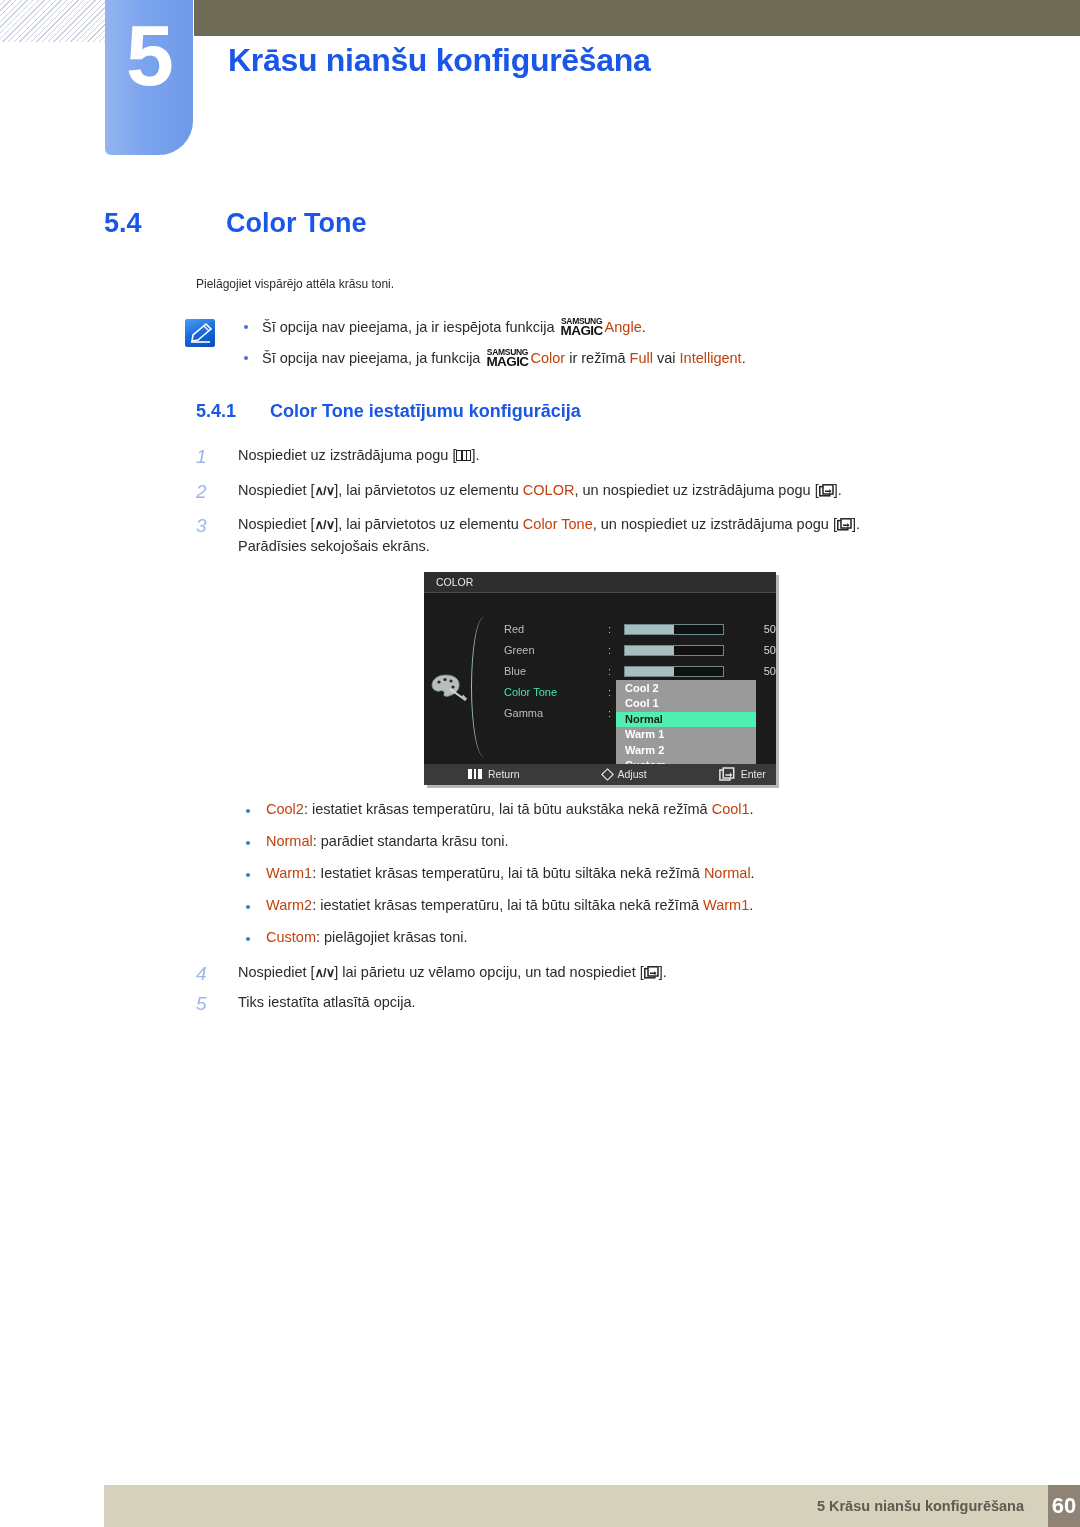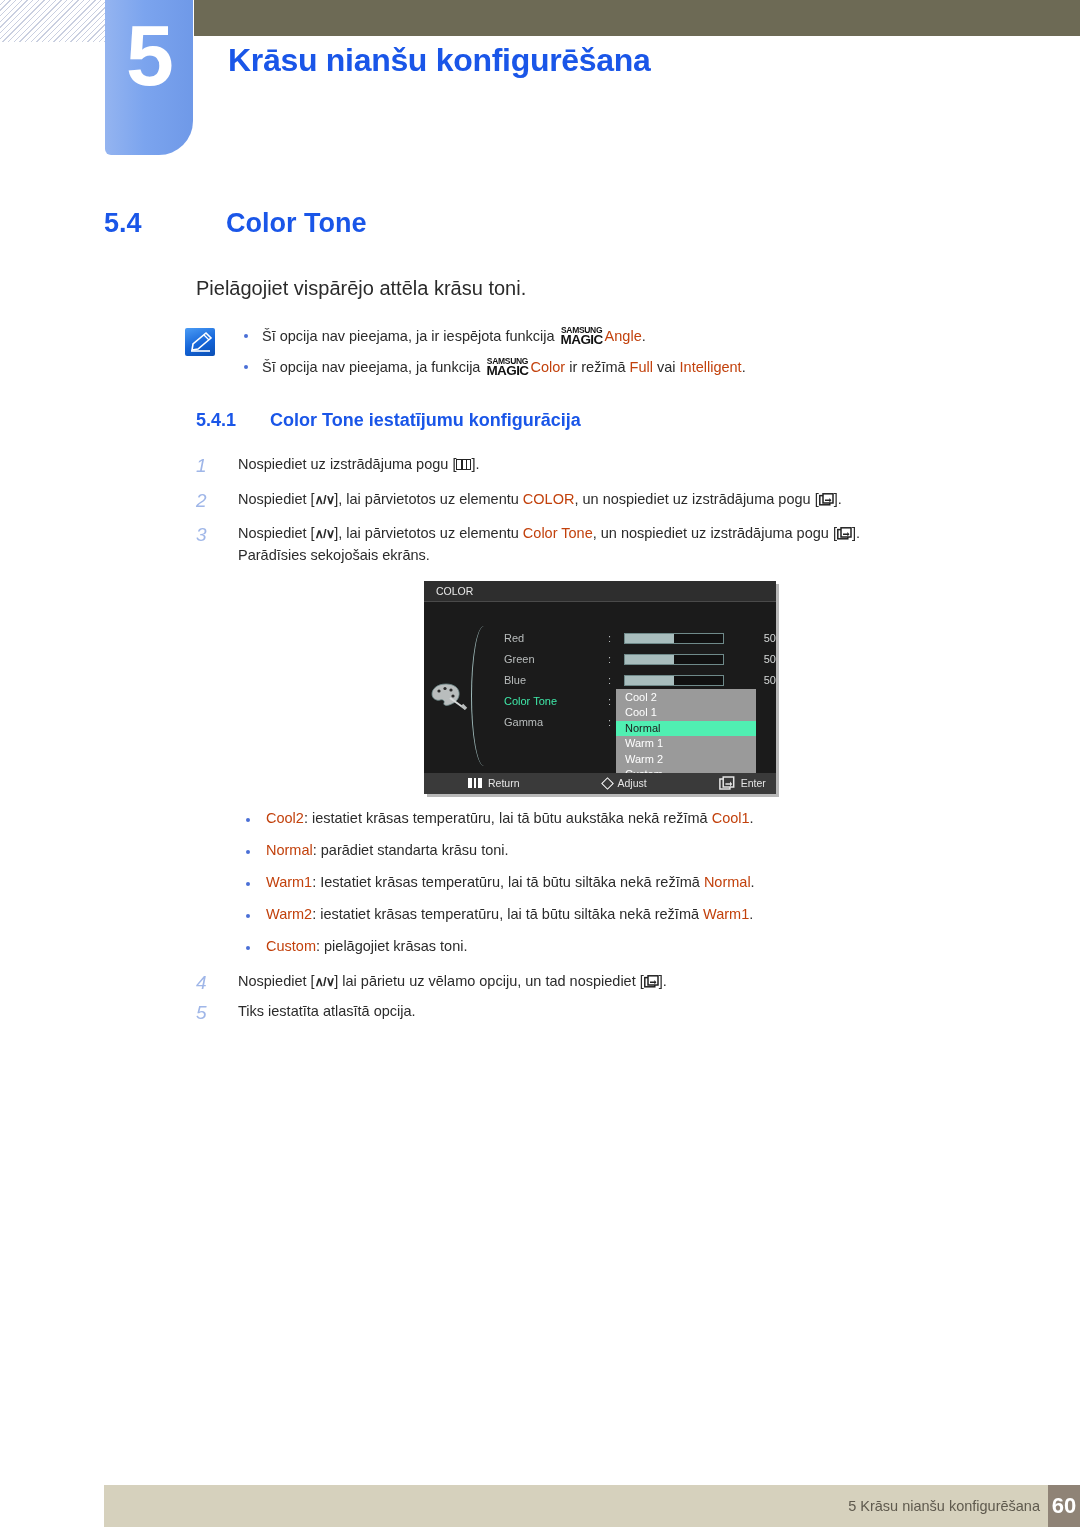--- a/index.html
+++ b/index.html
@@ -58,21 +58,21 @@
     font-size: 27px;
     font-weight: bold;
     gap: 40px;
   }
   .sec-num { width: 82px; }
   .sec-title { }
 
   .intro {
     margin-left: 196px;
     margin-top: 38px;
-    font-size: 20px;
+    font-size: 12px;
     color: #2b2b2b;
   }
 
   
   .note {
     position: relative;
     margin-left: 196px;
     margin-top: 26px;
   }
   .note-icon {
@@ -201,20 +201,21 @@
     background: #a8bdbd;
   }
   .osd-val { width: 52px; text-align: right; font-size: 11px; color: #d5d8d8; }
 
   .osd-dropdown {
     position: absolute;
     left: 192px; top: 71px;
     width: 140px;
     background: #9a9a9a;
     padding: 1px 0 3px 0;
+    font-weight: bold;
   }
   .osd-opt {
     height: 15.5px; line-height: 15.5px;
     font-size: 11px; color: #ffffff; padding-left: 9px;
   }
   .osd-opt.sel { background: #50efb2; color: #1b1b1b; }
 
   .osd-footer {
     position: absolute; left: 0; right: 0; bottom: 0; height: 21px;
     background: #3a3a3a;
@@ -251,22 +252,22 @@
 
   .or { color: #c2410c; }
 
   
   .footer {
     position: absolute; left: 104px; bottom: 0; right: 0; height: 42px;
     background: #d6d1bd;
     display: flex; align-items: center; justify-content: flex-end;
   }
   .footer-text {
-    color: #5f5a4e; font-size: 14.5px; font-weight: normal;
-    margin-right: 8px;
+    color: #5f5a4e; font-size: 14.5px; font-weight: bold;
+    margin-right: 24px;
     text-align: center;
   }
   .footer-page {
     width: 32px; height: 42px; background: #8f8376;
     color: #ffffff; font-size: 22px; font-weight: bold;
     display: flex; align-items: center; justify-content: center;
   }
 </style>
 </head>
 <body>

